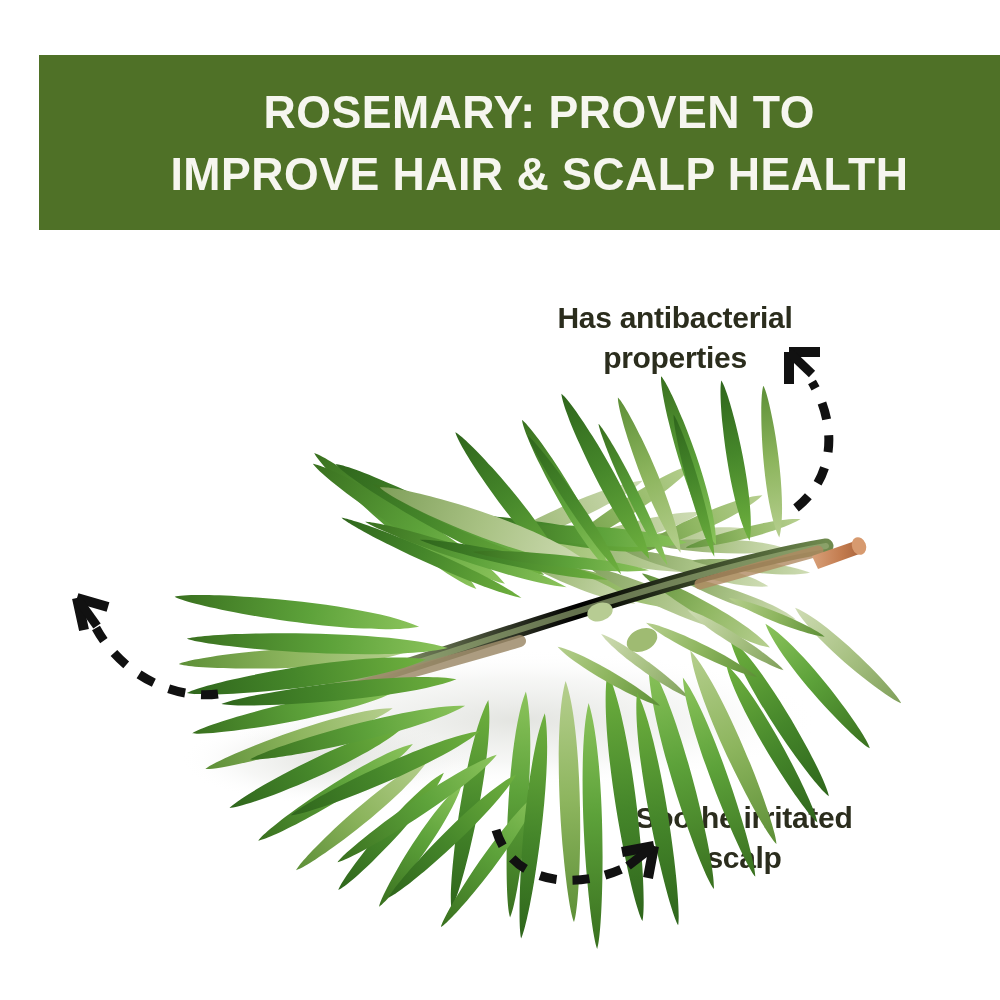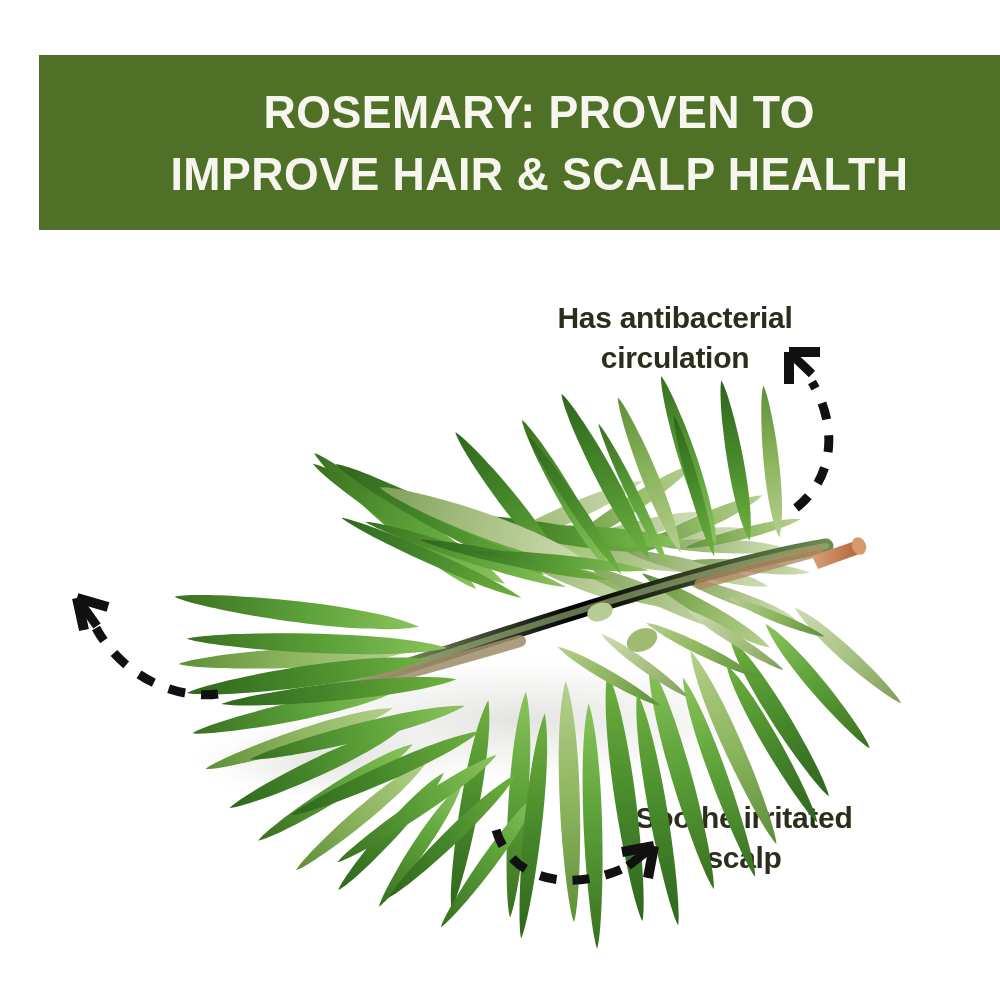--- a/index.html
+++ b/index.html
@@ -267,19 +267,19 @@
     </g>
 
     <g>
       <path d="M 496 830 C 512 884, 576 892, 628 866" stroke="#111111" stroke-width="9" fill="none" stroke-linecap="butt" stroke-dasharray="17 16"></path>
       <path d="M 654 846 L 622 852 M 654 846 L 648 878" stroke="#111111" stroke-width="10" fill="none" stroke-linecap="butt"></path>
       <path d="M 654 846 L 628 866" stroke="#111111" stroke-width="9" fill="none"></path>
     </g>
   </svg>
 
   <div class="callout" id="callout-antibacterial">Has antibacterial
-circulation</div>
+properties</div>
 
 
   <div class="callout" id="callout-soothe">Soothe irritated
 scalp</div>
 
 </div>
 
 </body></html>

